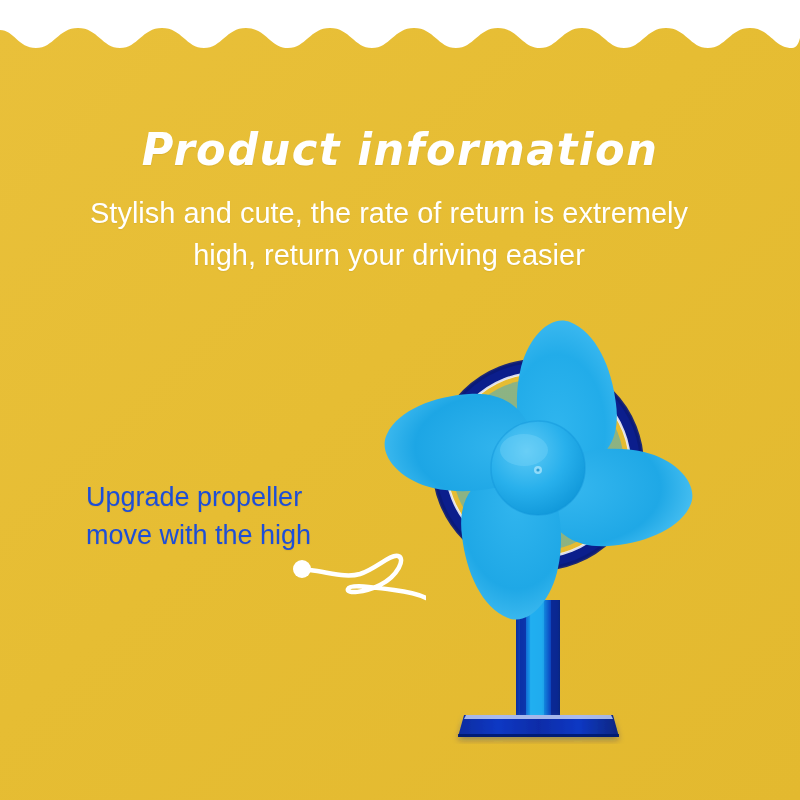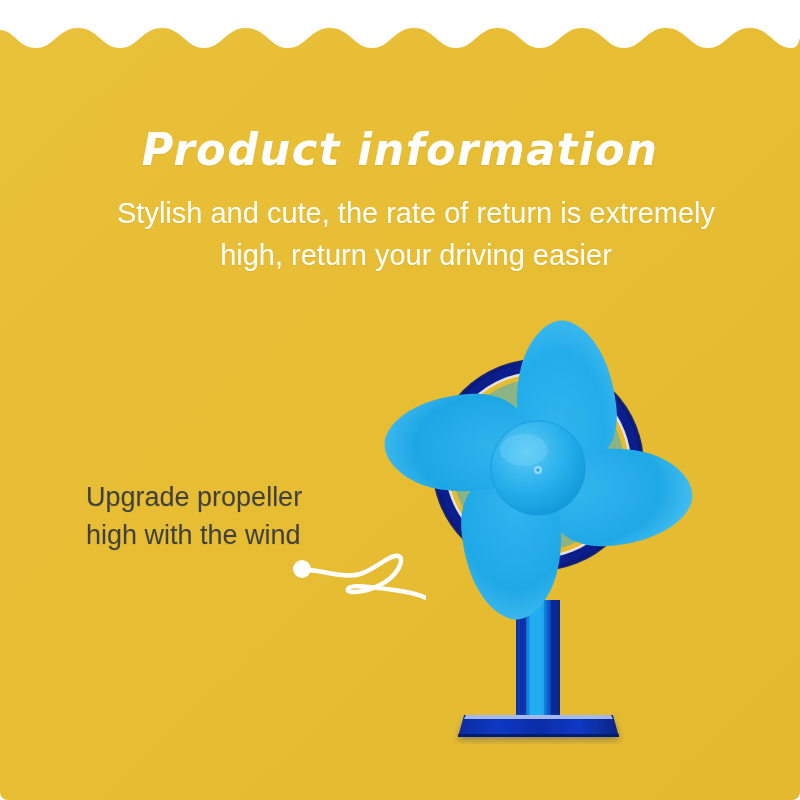--- a/index.html
+++ b/index.html
@@ -9,21 +9,20 @@
   }
   body {
     font-family: "Liberation Sans", sans-serif;
   }
   .banner {
     position: relative;
     width: 800px;
     height: 800px;
     overflow: hidden;
     background: #ffffff;
-    border-radius: 8px;
   }
   
   .panel {
     position: absolute;
     left: 0;
     top: 0;
     width: 800px;
     height: 800px;
   }
   .panel-svg {
@@ -44,36 +43,36 @@
     font-style: italic;
     font-size: 44px;
     letter-spacing: 1.5px;
     line-height: 48px;
     transform: scaleX(0.98);
     text-shadow: 0 1px 1px rgba(160,120,20,0.18);
     white-space: nowrap;
   }
   .subhead {
     position: absolute;
-    left: 76px;
+    left: 49px;
     top: 192px;
     width: 680px;
     text-align: center;
     color: #ffffff;
     font-family: "Liberation Sans", sans-serif;
     font-weight: normal;
     font-size: 29px;
     line-height: 42px;
     text-shadow: 0 1px 1px rgba(160,120,20,0.15);
   }
   .caption {
     position: absolute;
     left: 86px;
     top: 478px;
-    color: #404040;
+    color: #1d4ed8;
     font-family: "Liberation Sans", sans-serif;
     font-size: 27px;
     line-height: 38px;
     text-shadow: 0 1px 1px rgba(160,120,20,0.15);
   }
   .caption-line { display: block; white-space: nowrap; }
   
   .squiggle {
     position: absolute;
     left: 286px;
@@ -121,21 +120,21 @@
 
   <div class="headline">Product information</div>
 
   <div class="subhead">
     <div>Stylish and cute, the rate of return is extremely</div>
     <div>high, return your driving easier</div>
   </div>
 
   <div class="caption">
     <span class="caption-line">Upgrade propeller</span>
-    <span class="caption-line">high with the wind</span>
+    <span class="caption-line">move with the high</span>
   </div>
 
   <svg class="squiggle" viewBox="0 0 140 62" xmlns="http://www.w3.org/2000/svg">
     <circle cx="16" cy="27" r="9" fill="#FFFFFF"></circle>
     <path fill="none" stroke="#FFFFFF" stroke-width="4.5" stroke-linecap="round" d="M24,28 C 46,31 60,36 74,32
              C 90,27 104,12 112,14
              C 120,16 112,34 94,43
              C 78,51 60,52 62,47
              C 64,42 86,45 108,48
              C 124,50 134,53 140,56"></path>

